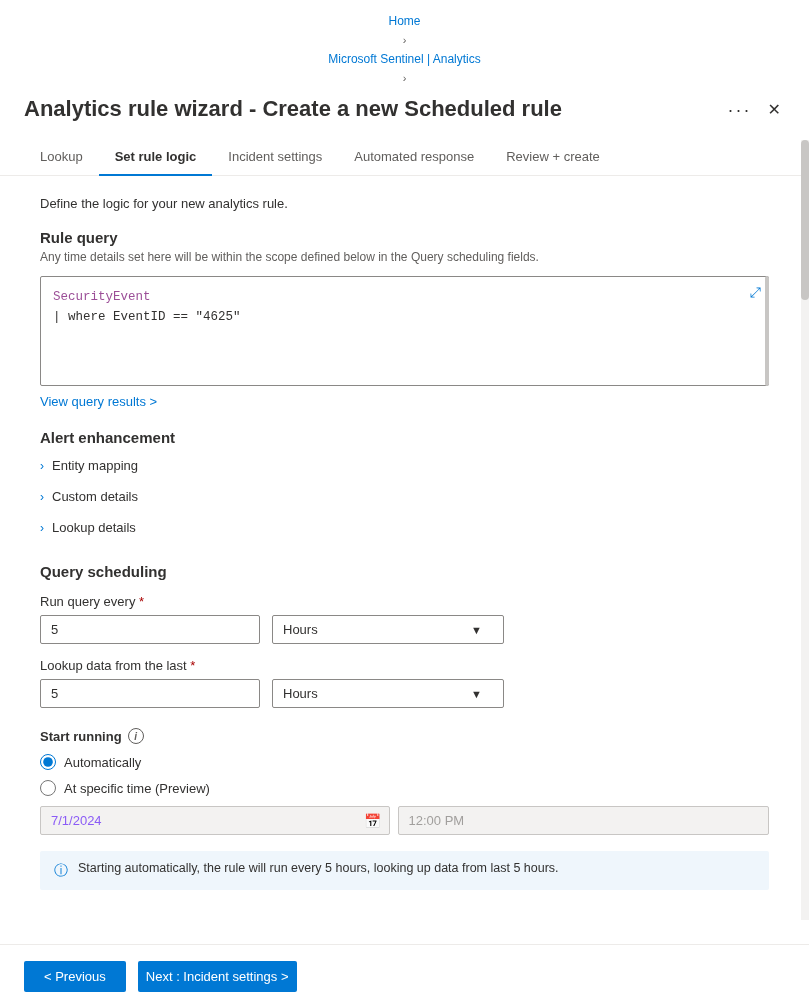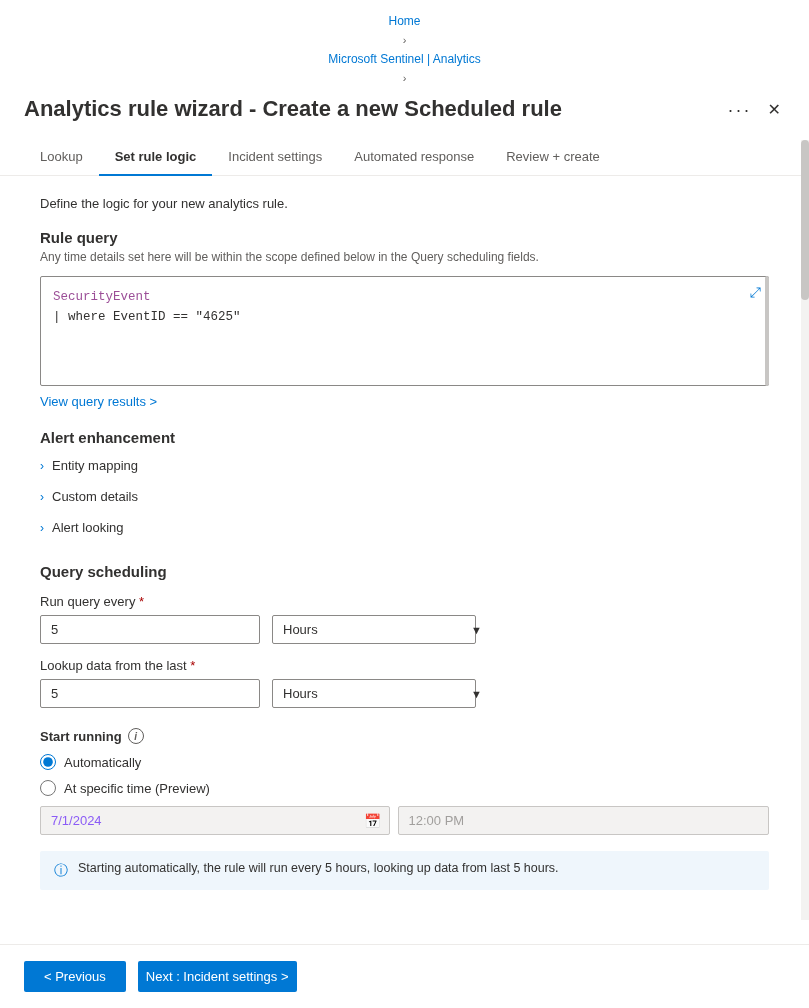--- a/index.html
+++ b/index.html
@@ -205,21 +205,21 @@
       font-size: 13px;
       width: 220px;
       color: #323130;
       background: #fff;
     }
     .select-input {
       border: 1px solid #8a8886;
       border-radius: 2px;
       padding: 6px 10px;
       font-size: 13px;
-      width: 204px;
+      width: 232px;
       color: #323130;
       background: #fff;
       appearance: none;
       -webkit-appearance: none;
       cursor: pointer;
     }
     .select-wrapper {
       position: relative;
       width: 220px;
     }
@@ -413,21 +413,21 @@
     <div class="collapsible-item">
       <span class="chevron-right">›</span>
       <span>Entity mapping</span>
     </div>
     <div class="collapsible-item">
       <span class="chevron-right">›</span>
       <span>Custom details</span>
     </div>
     <div class="collapsible-item">
       <span class="chevron-right">›</span>
-      <span>Alert looking</span>
+      <span>Lookup details</span>
     </div>
   </div>
 
   <div class="query-scheduling">
     <div class="section-title">Query scheduling</div>
 
     <div class="field-label">
       <span>Run query every</span>
       <span class="required"> *</span>
     </div>

